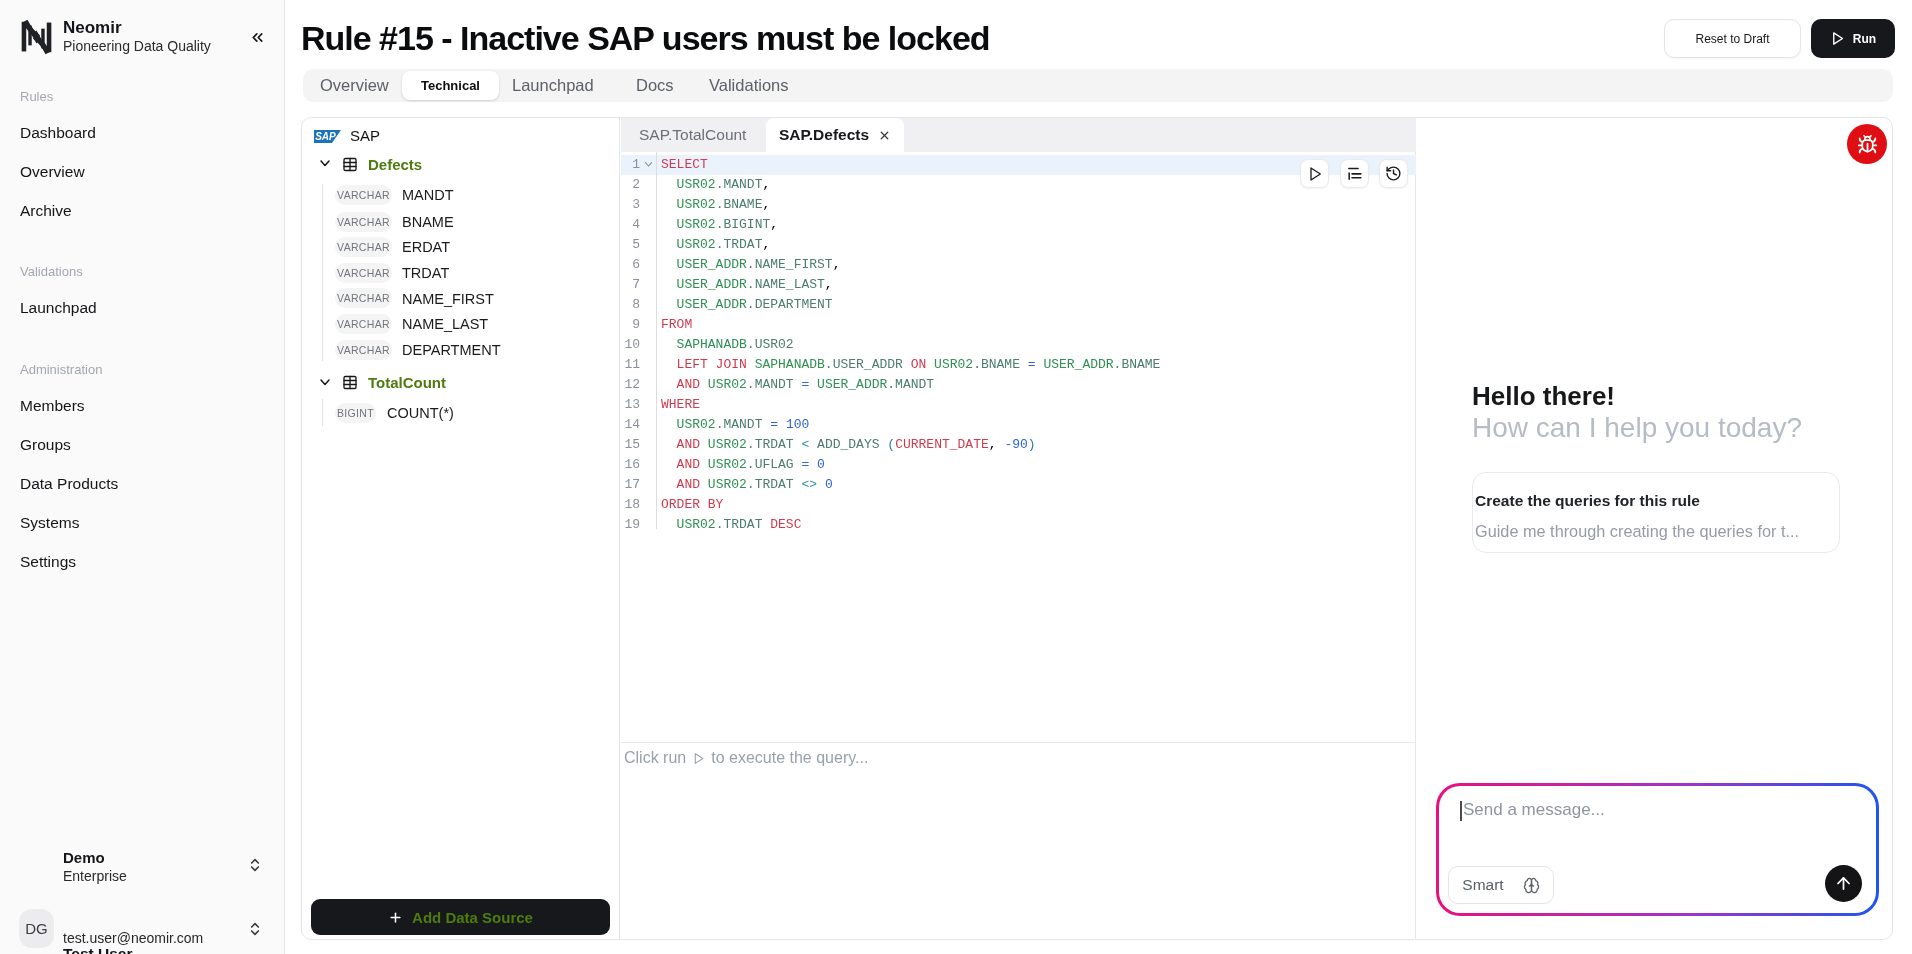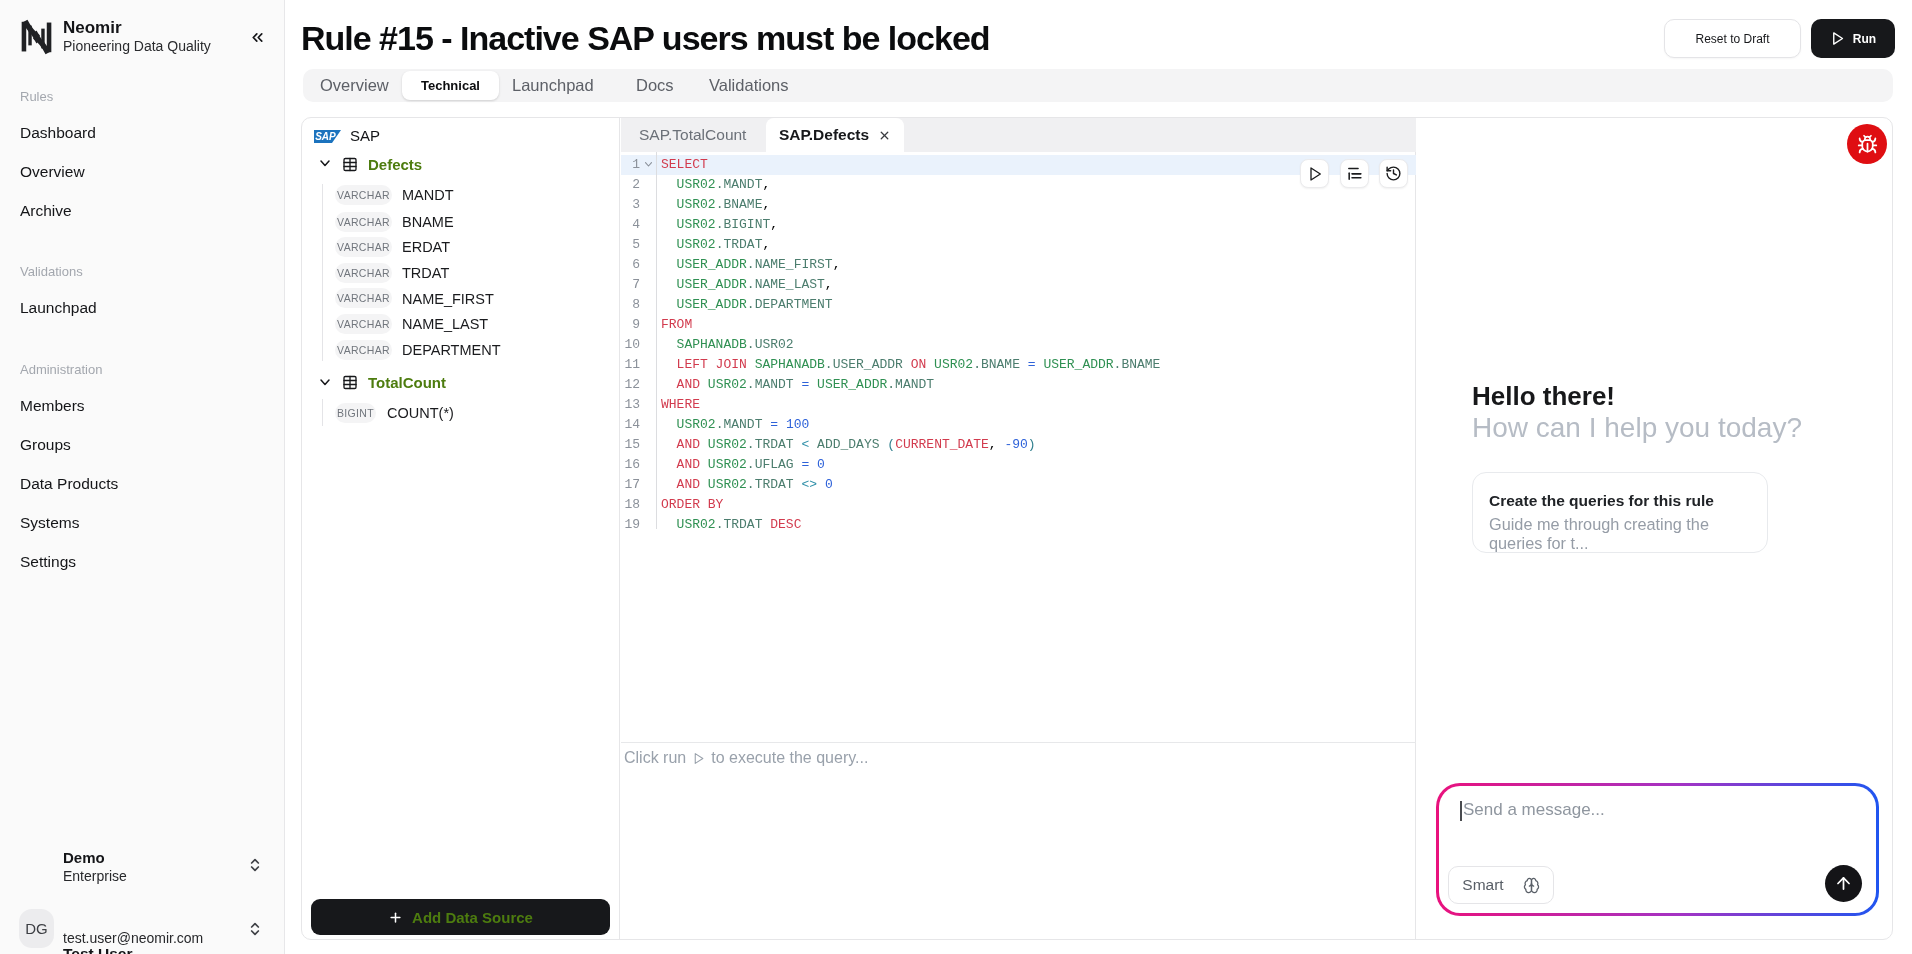--- a/index.html
+++ b/index.html
@@ -38,21 +38,21 @@
 #edtab-active{position:absolute;left:145px;top:0;width:138px;height:34px;background:#fff;border-radius:8px 8px 0 0;
   display:flex;align-items:center;justify-content:center;gap:9px;font-size:15.5px;font-weight:600;color:#17181b}
 .codeline{position:absolute;left:40px;font-family:"Liberation Mono",monospace;font-size:13px;line-height:20px;white-space:pre}
 .lnum{position:absolute;width:19px;text-align:right;font-family:"Liberation Mono",monospace;font-size:13px;line-height:20px;color:#8b919a}
 .k{color:#d23b4e}.i{color:#2f9052}.f{color:#4c7d6e}.n{color:#2e62d9}.o{color:#2e62d9}.t{color:#2e8fa8}.p{color:#32808f}
 .edbtn{position:absolute;top:41px;width:29px;height:29px;border-radius:8px;background:#fff;border:1px solid #ebebed;
   box-shadow:0 1px 2px rgba(0,0,0,.06);display:flex;align-items:center;justify-content:center}
 
 #hello1{position:absolute;left:55px;top:263px;font-size:26px;font-weight:700;color:#17181a}
 #hello2{position:absolute;left:55px;top:294px;font-size:28px;color:#b6bcc5}
-#sugcard{position:absolute;left:55px;top:354px;width:296px;height:81px;border:1px solid #e8eaed;border-radius:14px;padding:18px 16px}
+#sugcard{position:absolute;left:55px;top:354px;width:368px;height:81px;border:1px solid #e8eaed;border-radius:14px;padding:18px 2px}
 #inputwrap{position:absolute;left:19px;top:665px;width:443px;height:133px;border-radius:24px;padding:3px;
   background:linear-gradient(90deg,#e9117d 0%,#a433c4 55%,#1f55f0 100%)}
 #inputinner{position:relative;width:100%;height:100%;background:#fff;border-radius:21px}
 #smartpill{position:absolute;left:9px;bottom:9px;width:106px;height:38px;border:1px solid #e5e5e8;border-radius:10px;
   display:flex;align-items:center;justify-content:center;gap:19px;font-size:15.5px;font-weight:500;color:#585e66;background:#fff}
 #sendbtn{position:absolute;right:14px;bottom:11px;width:37px;height:37px;border-radius:50%;background:#141417;
   display:flex;align-items:center;justify-content:center}
 </style>
 </head>
 <body>
@@ -267,21 +267,21 @@
           <path d="M3 21c0-2.1 1.7-3.9 3.8-4"></path>
           <path d="M20.97 5c0 2.1-1.6 3.8-3.5 4"></path>
           <path d="M22 13h-4"></path>
           <path d="M17.2 17c2.1.1 3.8 1.9 3.8 4"></path>
         </svg>
       </div>
 <div id="hello1">Hello there!</div>
 <div id="hello2">How can I help you today?</div>
 <div id="sugcard">
         <div style="font-size:15.5px;font-weight:600;color:#202327;line-height:19px">Create the queries for this rule</div>
-<div style="font-size:16.3px;color:#959ca6;line-height:19px;margin-top:5px">Guide me through creating the queries for t...</div>
+<div style="font-size:16.3px;color:#959ca6;line-height:19px;margin-top:12px">Guide me through creating the queries for t...</div>
       </div>
 <div id="inputwrap">
         <div id="inputinner">
 <div class="abs" style="left:21px;top:15px;width:1.5px;height:20px;background:#4a4c50"></div>
 <div class="abs" style="left:24px;top:14px;font-size:17px;color:#8f969f">Send a message...</div>
 <div id="smartpill">
             <span>Smart</span>
             <svg width="17" height="17" viewBox="0 0 24 24" fill="none" stroke="#5a6068" stroke-width="1.8" stroke-linecap="round" stroke-linejoin="round">
               <path d="M12 5a3 3 0 1 0-5.997.125 4 4 0 0 0-2.526 5.77 4 4 0 0 0 .556 6.588A4 4 0 1 0 12 18Z"></path>
               <path d="M12 5a3 3 0 1 1 5.997.125 4 4 0 0 1 2.526 5.77 4 4 0 0 1-.556 6.588A4 4 0 1 1 12 18Z"></path>

